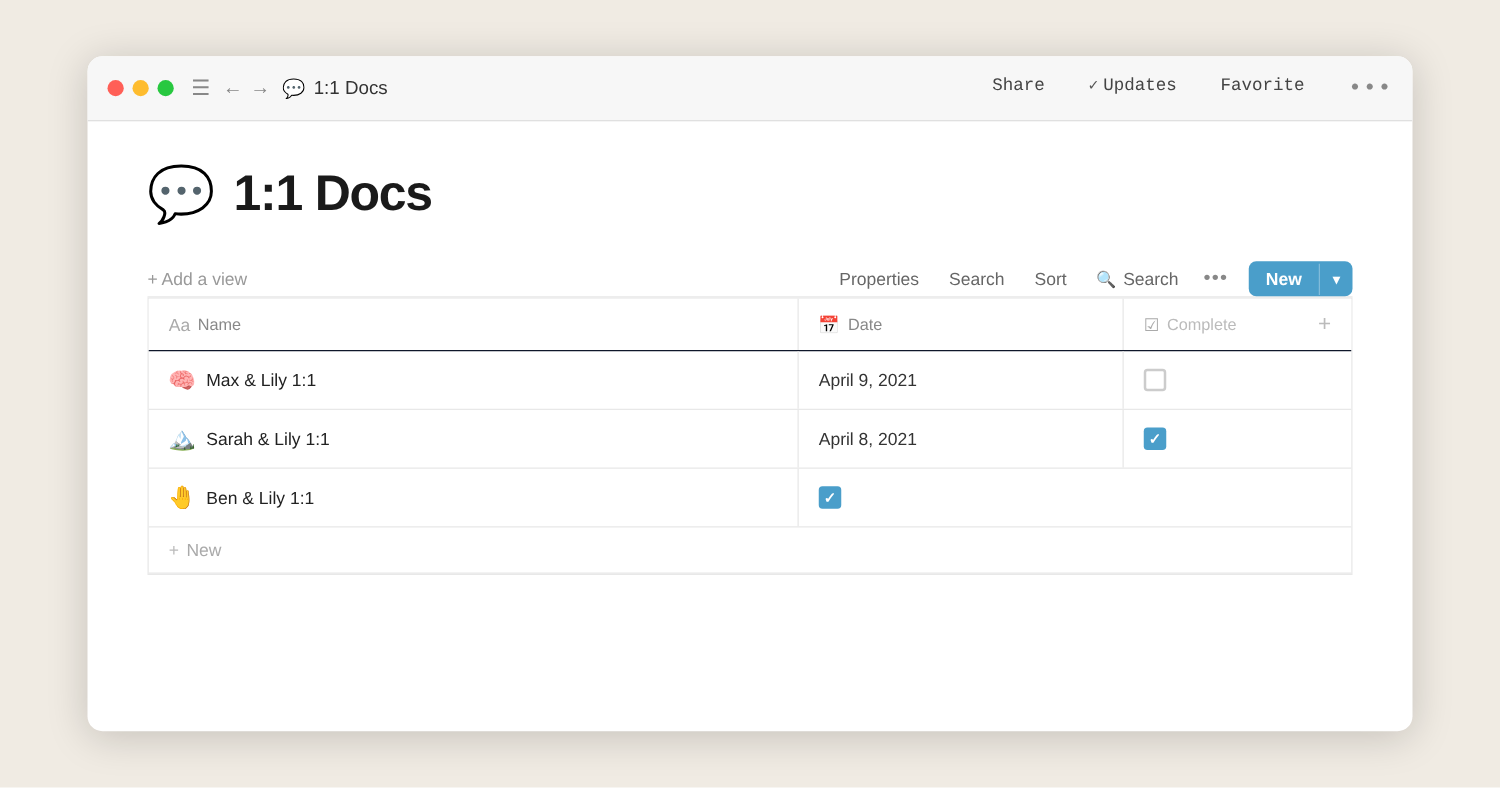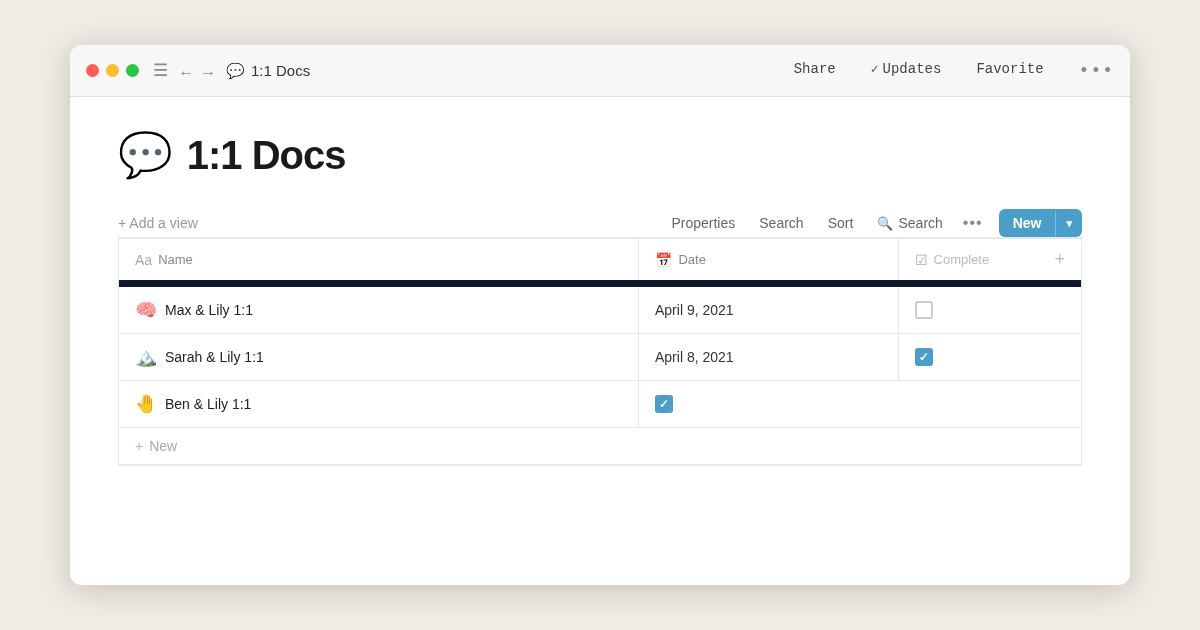--- a/index.html
+++ b/index.html
@@ -224,21 +224,21 @@
     
     .table-wrapper {
       border: 1px solid #e8e8e8;
       border-radius: 0;
       margin-top: 0;
     }
 
     .table-header {
       display: grid;
       grid-template-columns: 520px 260px 1fr;
-      border-bottom: 7px solid #0f172a;
+      border-bottom: 1px solid #0f172a;
       background: #fff;
     }
 
     .col-header {
       padding: 10px 16px;
       font-size: 13px;
       color: #888;
       display: flex;
       align-items: center;
       gap: 6px;

